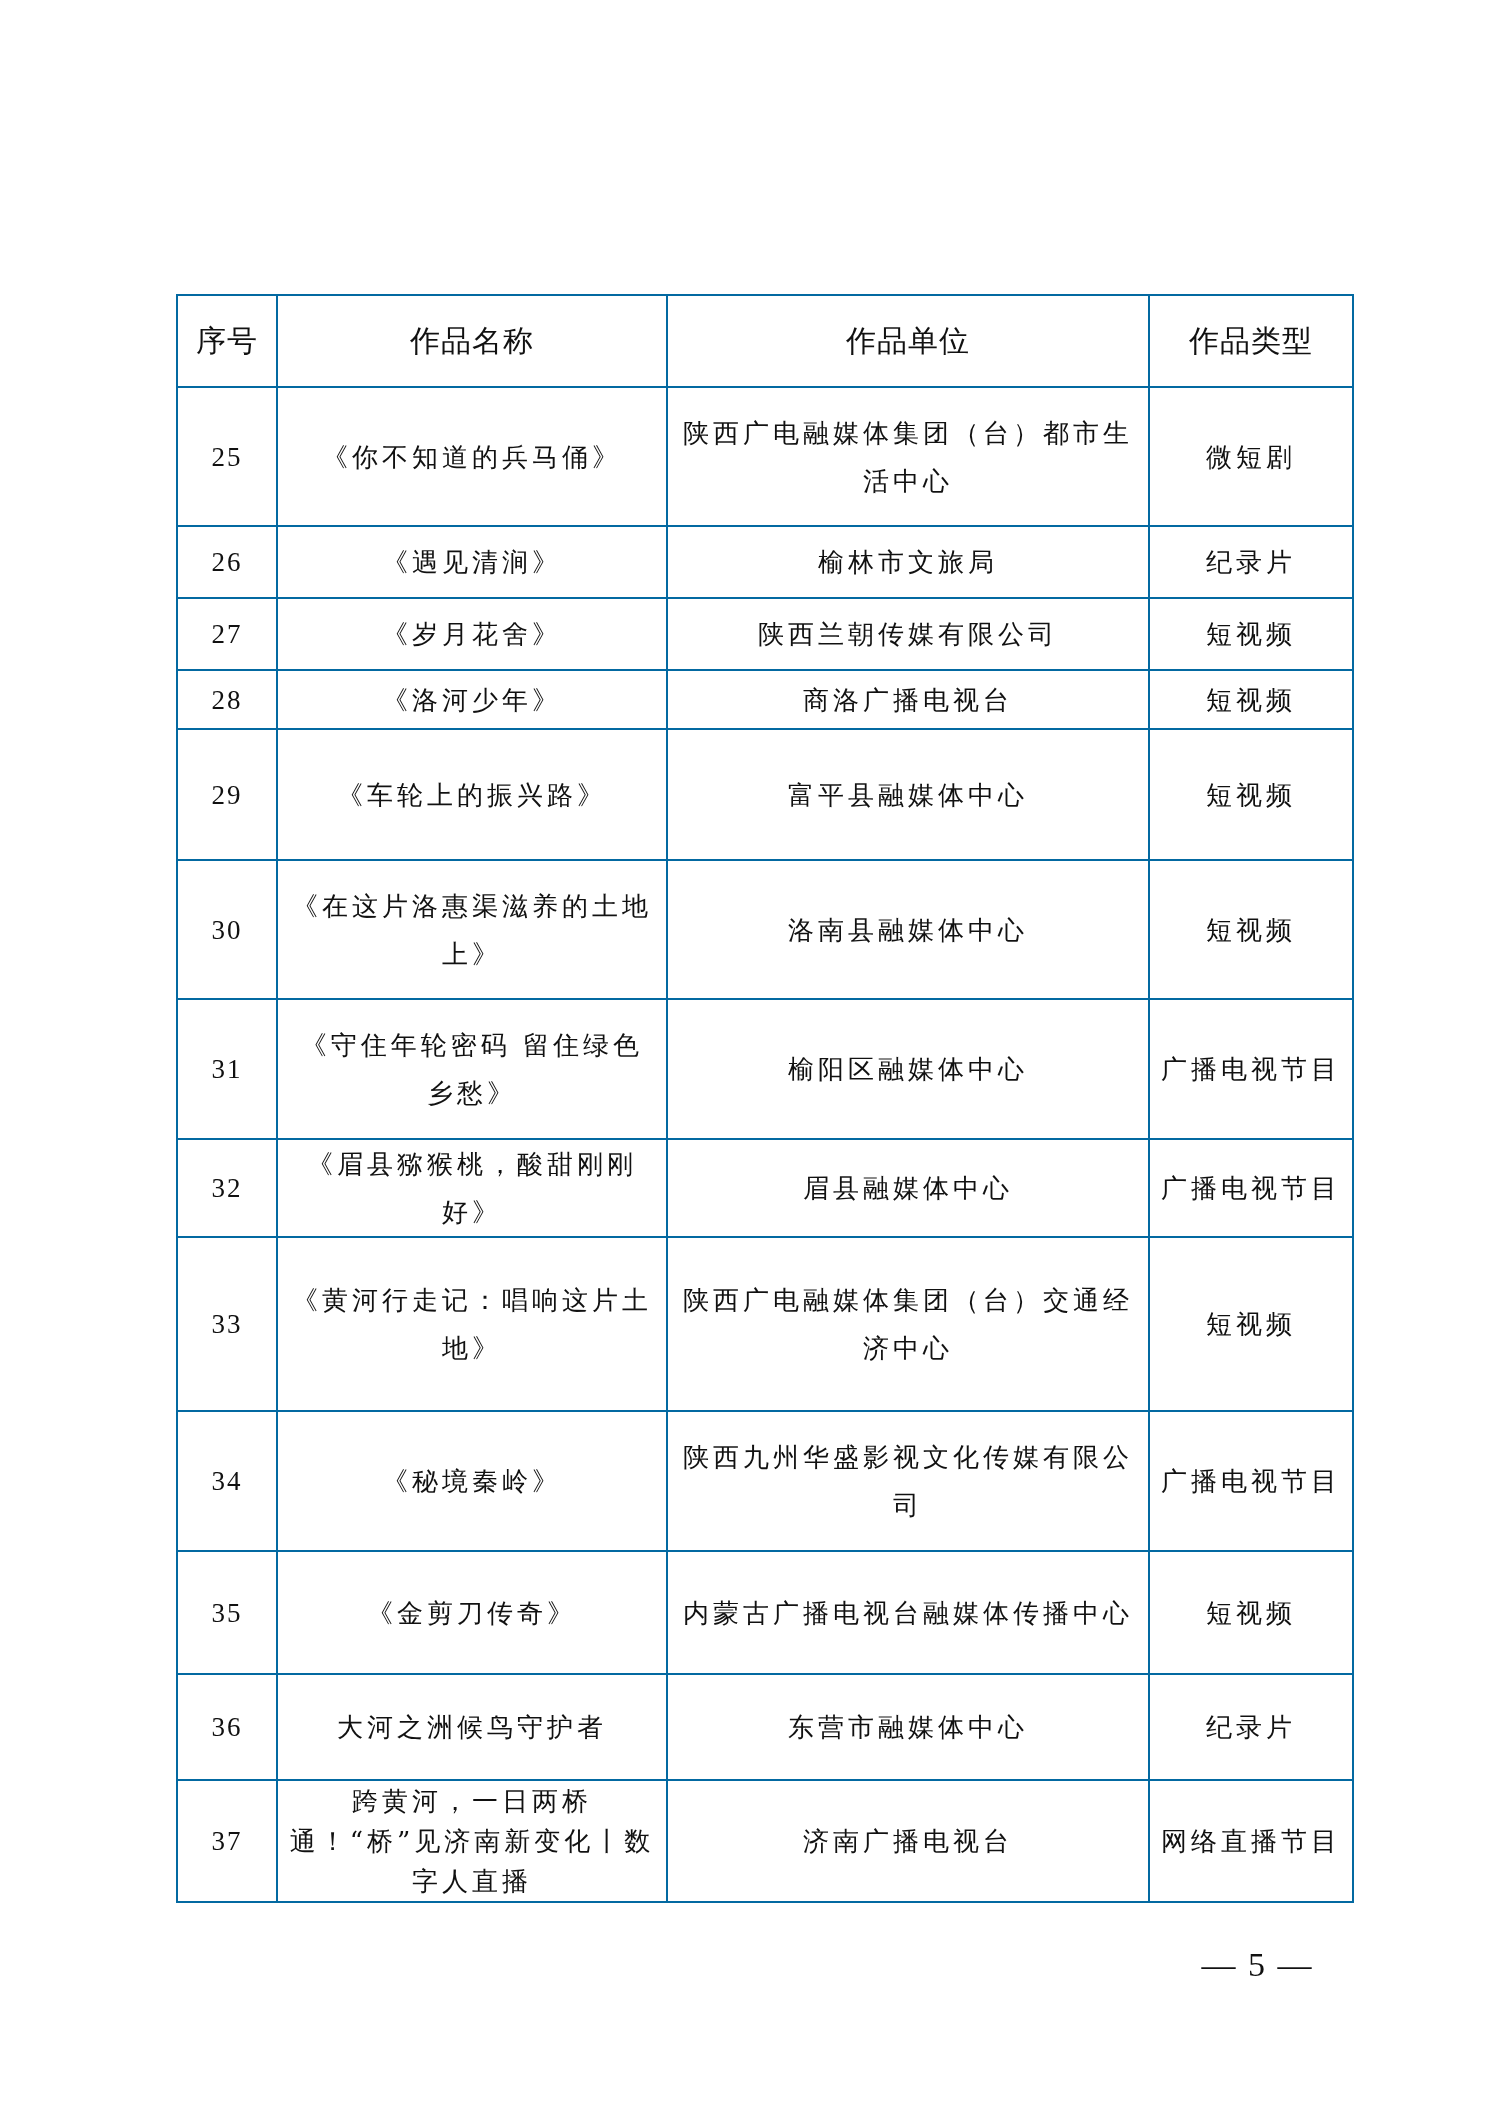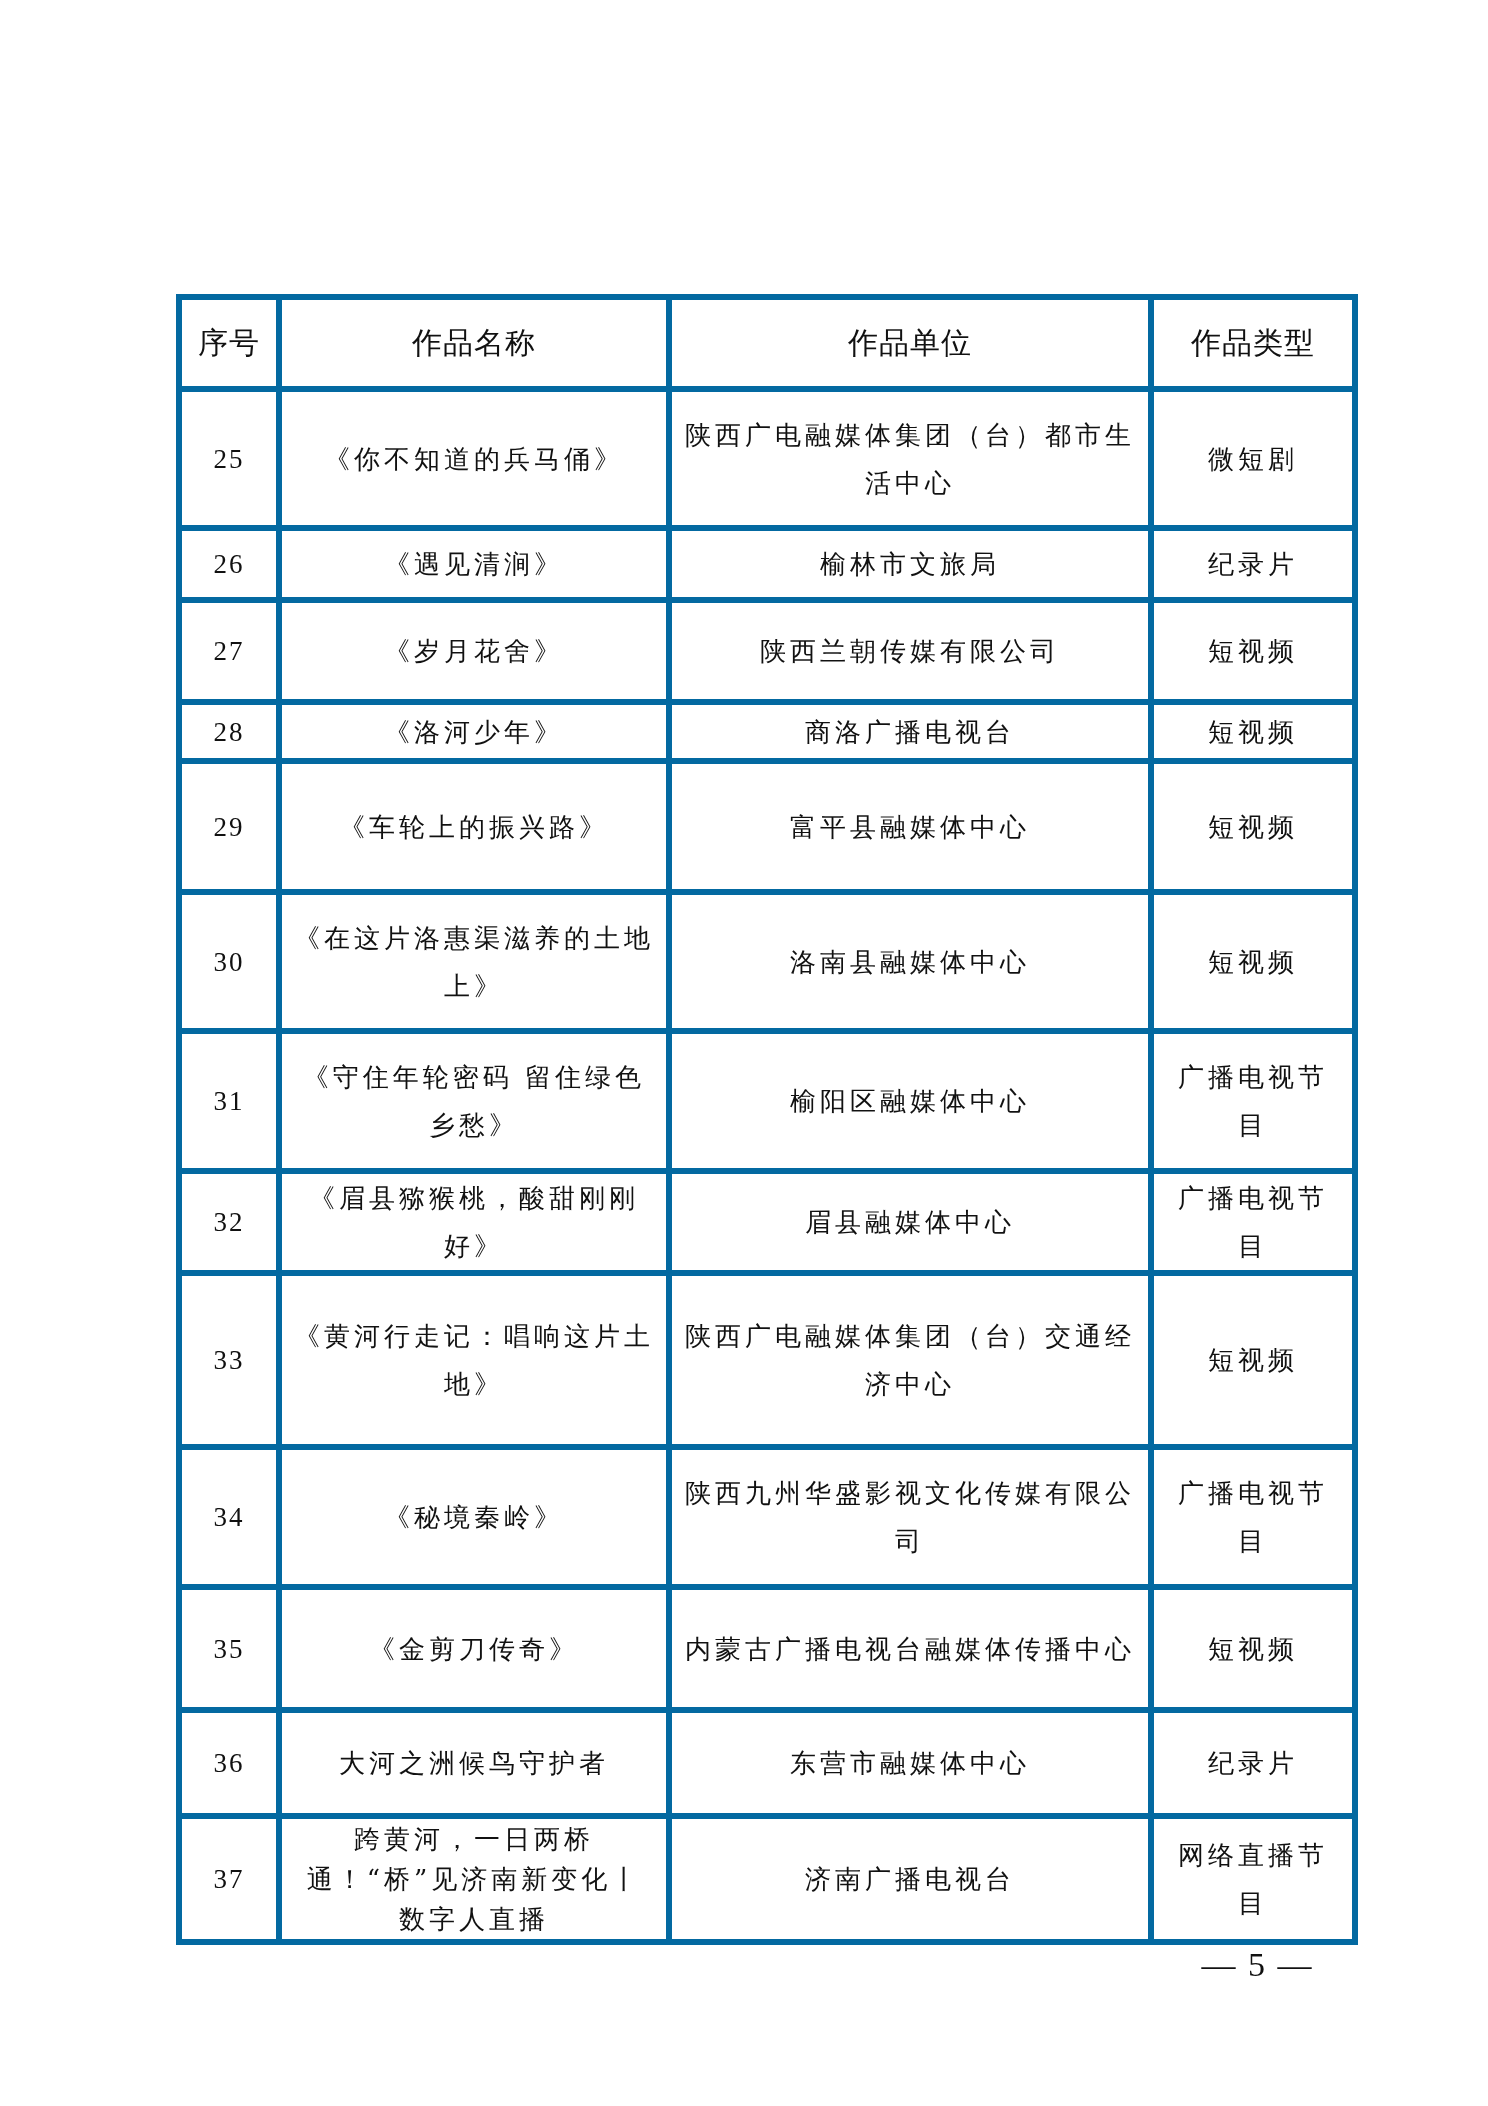--- a/index.html
+++ b/index.html
@@ -4,21 +4,21 @@
 <style>
   html, body { margin: 0; padding: 0; background: #ffffff; }
   body { width: 1488px; height: 2106px; position: relative; overflow: hidden;
          font-family: "DejaVu Serif", "Liberation Serif", serif; color: #111; }
   .page { position: absolute; left: 0; top: 0; width: 1488px; height: 2106px; }
   table.award-table {
     position: absolute; left: 176px; top: 294px; width: 1176px;
     border-collapse: collapse; table-layout: fixed;
   }
   table.award-table td, table.award-table th {
-    border: 6px solid #0369a1; text-align: center; vertical-align: middle;
+    border: 2px solid #0369a1; text-align: center; vertical-align: middle;
     padding: 0 10px; font-weight: normal; box-sizing: border-box;
   }
   table.award-table th {
     font-family: "DejaVu Sans", "Liberation Sans", sans-serif;
     font-size: 30px; letter-spacing: 1px; height: 92px;
   }
   table.award-table td {
     font-size: 26px; letter-spacing: 4px; line-height: 48px;
   }
   table.award-table td.num { font-family: "Liberation Serif", serif; letter-spacing: 2px; font-size: 27px; }
@@ -57,21 +57,21 @@
         <td>《你不知道的兵马俑》</td>
         <td>陕西广电融媒体集团（台）都市生活中心</td>
         <td>微短剧</td>
       </tr>
       <tr style="height: 72px;">
         <td class="num">26</td>
         <td>《遇见清涧》</td>
         <td>榆林市文旅局</td>
         <td>纪录片</td>
       </tr>
-      <tr style="height: 102px; margin-top: 32px;">
+      <tr style="height: 72px; margin-top: 32px;">
         <td class="num">27</td>
         <td>《岁月花舍》</td>
         <td>陕西兰朝传媒有限公司</td>
         <td>短视频</td>
       </tr>
       <tr style="height: 59px;">
         <td class="num">28</td>
         <td>《洛河少年》</td>
         <td>商洛广播电视台</td>
         <td>短视频</td>

